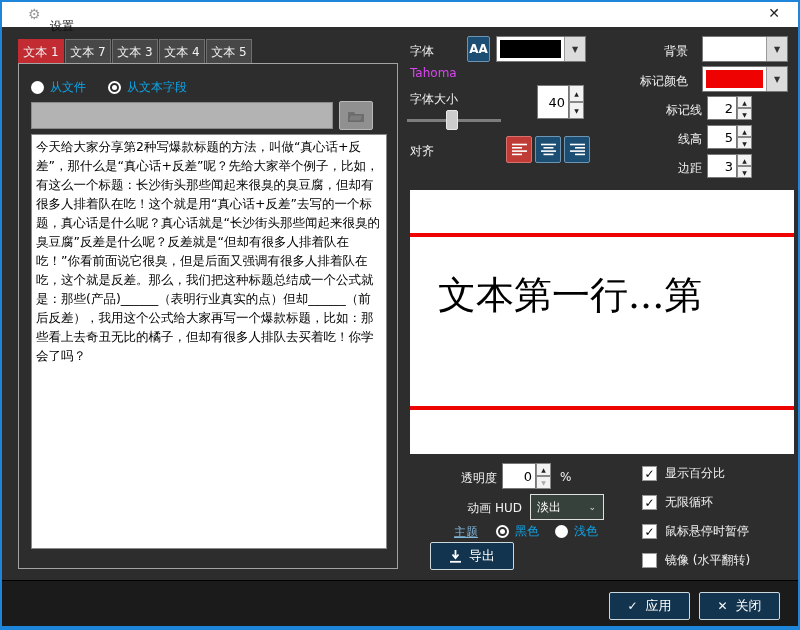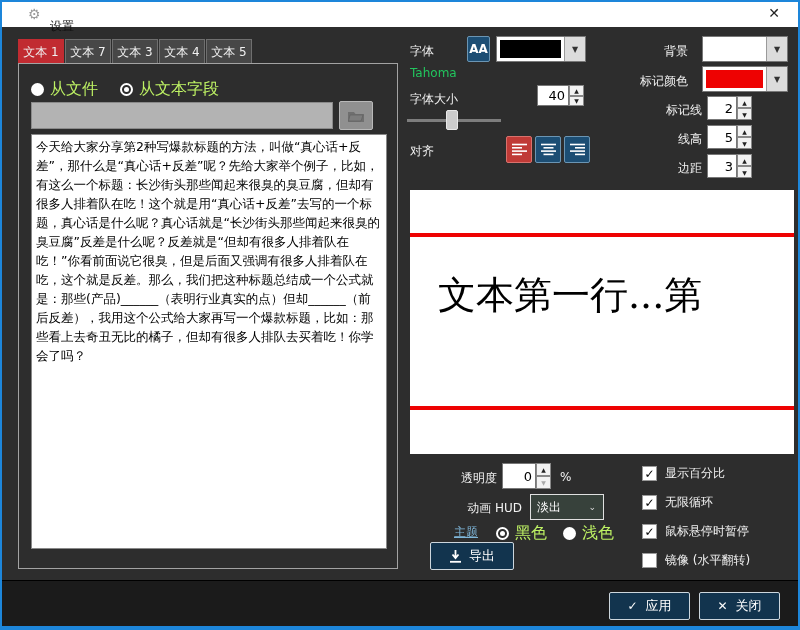--- a/index.html
+++ b/index.html
@@ -18,21 +18,21 @@
   
   .tab { position:absolute; top:37px; height:24px; width:46px; text-align:center; line-height:24px;
          font-size:12px; color:#f0f0f0; background:#474747; border:1px solid #6f6f6f; border-bottom:none; cursor:pointer; }
   .tab.active { background:#c12b31; border-color:#c12b31; }
   .tabpanel { position:absolute; left:16px; top:61px; width:380px; height:506px; border:1px solid #a3a3a3; background:#2d2d2d; }
   
   .radio-row { position:absolute; left:12px; top:15px; display:flex; gap:22px; align-items:center; }
   .radio { width:13px; height:13px; border-radius:50%; background:#ffffff; display:inline-block; vertical-align:middle; }
   .radio.sel { background:#2d2d2d; border:2px solid #ffffff; position:relative; }
   .radio.sel::after { content:""; position:absolute; left:2px; top:2px; width:5px; height:5px; border-radius:50%; background:#fff; }
-  .radio-lab { font-size:16px; color:#bef264; margin-left:6px; vertical-align:middle; }
+  .radio-lab { font-size:12px; color:#0ea5e9; margin-left:6px; vertical-align:middle; }
   .radio-item { display:flex; align-items:center; cursor:pointer; }
   
   .path-input { position:absolute; left:12px; top:38px; width:302px; height:27px; background:#b3b3b3; border:1px solid #8a8a8a; font-size:12px; padding:0 4px; }
   .browse-btn { position:absolute; left:320px; top:37px; width:34px; height:29px; background:#909090; border:1px solid #b8b8b8; border-radius:2px; cursor:pointer; display:flex; align-items:center; justify-content:center; }
   
   .bigtext { position:absolute; left:12px; top:70px; width:356px; height:415px; background:#ffffff; color:#000;
              border:1px solid #888; font-family:"DejaVu Sans","Liberation Sans",sans-serif; font-size:12.5px; line-height:1.52; padding:2px 4px; resize:none; }
   
   .lab { position:absolute; font-size:12px; color:#f2f2f2; }
   .lab-r { text-align:right; width:90px; }
@@ -117,24 +117,24 @@
     </div>
     <textarea class="bigtext" spellcheck="false" style="">今天给大家分享第2种写爆款标题的方法，叫做“真心话+反差”，那什么是“真心话+反差”呢？先给大家举个例子，比如，有这么一个标题：长沙街头那些闻起来很臭的臭豆腐，但却有很多人排着队在吃！这个就是用“真心话+反差”去写的一个标题，真心话是什么呢？真心话就是“长沙街头那些闻起来很臭的臭豆腐”反差是什么呢？反差就是“但却有很多人排着队在吃！”你看前面说它很臭，但是后面又强调有很多人排着队在吃，这个就是反差。那么，我们把这种标题总结成一个公式就是：那些(产品)______（表明行业真实的点）但却______（前后反差），我用这个公式给大家再写一个爆款标题，比如：那些看上去奇丑无比的橘子，但却有很多人排队去买着吃！你学会了吗？</textarea>
   </div>
 
   <div class="lab" style="left:408px; top:41px;">字体</div>
   <div class="aa-btn"><span>AA</span></div>
   <div class="color-dd" style="left:494px; top:34px; width:90px;">
     <div class="swatch" style="background:#000000;"></div>
     <div class="arrow">▼</div>
   </div>
-  <div class="lab" style="left:408px; top:64px; color:#22c55e;">Tahoma</div>
+  <div class="lab" style="left:408px; top:64px; color:#d946ef;">Tahoma</div>
 
   <div class="lab" style="left:408px; top:89px;">字体大小</div>
-  <div class="spin" style="left:535px; top:83px; height:21px;">
+  <div class="spin" style="left:535px; top:83px; height:34px;">
     <div class="num" style="width:32px;">40</div>
     <div class="btns">
       <span>▲</span>
       <span>▼</span>
     </div>
   </div>
   <div class="slider">
     <div class="track"></div>
     <div class="thumb"></div>
   </div>

